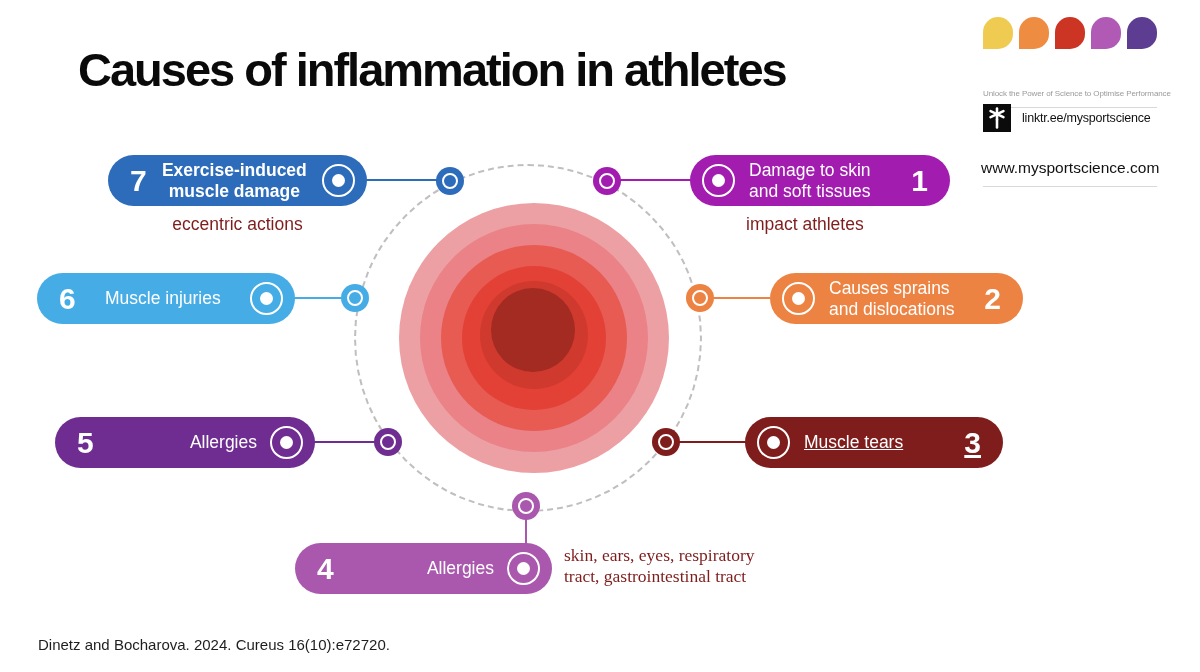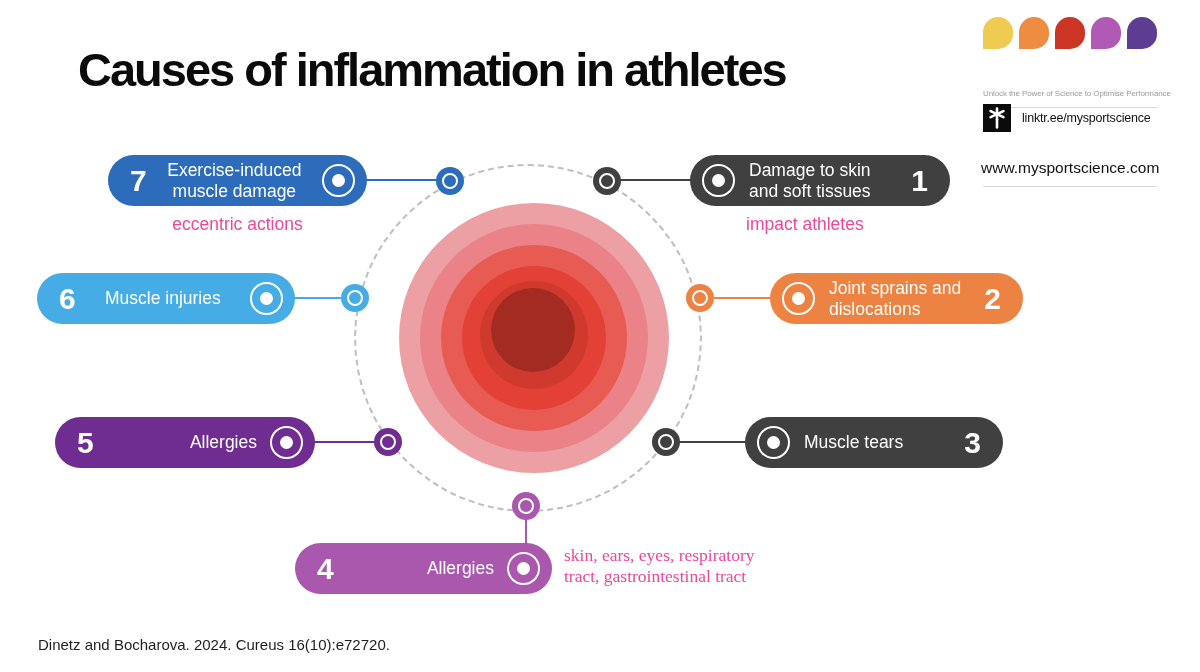--- a/index.html
+++ b/index.html
@@ -48,24 +48,24 @@
     width:33px;height:33px;border:2.5px solid #fff;border-radius:50%;
     display:flex;align-items:center;justify-content:center;flex:none;box-sizing:border-box;
   }
   .bullseye::after{content:'';width:13px;height:13px;background:#fff;border-radius:50%;}
   .pill.p-left{padding:0 12px 0 22px;}
   .pill.p-right{padding:0 22px 0 12px;}
   .lbl-center{flex:1;text-align:center;}
   .lbl-right{flex:1;text-align:right;padding-right:13px;}
   .lbl-left{flex:1;text-align:left;padding-left:14px;}
   
-  .note{position:absolute;font-size:17.5px;color:#ec4899;line-height:21px;}
+  .note{position:absolute;font-size:17.5px;color:#7f1d1d;line-height:21px;}
   .citation{left:38px;top:636px;font-size:15px;color:#1e1e1e;}
   
-  .c1{background:#404040;} .c2{background:#ED8342;} .c3{background:#404040;}
+  .c1{background:#a21caf;} .c2{background:#ED8342;} .c3{background:#7f1d1d;text-decoration:underline;}
   .c4{background:#A958AE;} .c5{background:#6F2D91;} .c6{background:#45ACE6;}
   .c7{background:#2D6CBB;}
 </style>
 </head>
 <body>
 
 <div class="canvas">
 
   <div class="abs title">Causes of inflammation in athletes</div>
 
@@ -114,39 +114,39 @@
   <div class="node c7" style="left:436px;top:167px;"></div>
   <div class="node c1" style="left:593px;top:167px;"></div>
   <div class="node c6" style="left:341px;top:284px;"></div>
   <div class="node c2" style="left:686px;top:284px;"></div>
   <div class="node c5" style="left:374px;top:428px;"></div>
   <div class="node c3" style="left:652px;top:428px;"></div>
   <div class="node c4" style="left:512px;top:492px;"></div>
 
   <div class="pill p-left c7" style="left:108px;top:155px;width:259px;">
     <span class="num">7</span>
-    <span class="label lbl-center" style="max-width:150px;margin:16px auto;">Exercise-induced muscle damage</span>
+    <span class="label lbl-center" style="max-width:150px;margin:16px auto;font-weight:bold;">Exercise-induced muscle damage</span>
     <span class="bullseye"></span>
   </div>
 
   <div class="pill p-right c1" style="left:690px;top:155px;width:260px;">
     <span class="bullseye"></span>
     <span class="label lbl-left" style="max-width:145px;">Damage to skin and soft tissues</span>
     <span class="num" style="margin-left:auto;">1</span>
   </div>
 
   <div class="pill p-left c6" style="left:37px;top:273px;width:258px;">
     <span class="num">6</span>
     <span class="label lbl-center">Muscle injuries</span>
     <span class="bullseye"></span>
   </div>
 
   <div class="pill p-right c2" style="left:770px;top:273px;width:253px;">
     <span class="bullseye"></span>
-    <span class="label lbl-left" style="max-width:145px;">Joint sprains and dislocations</span>
+    <span class="label lbl-left" style="max-width:145px;">Causes sprains and dislocations</span>
     <span class="num" style="margin-left:auto;">2</span>
   </div>
 
   <div class="pill p-left c5" style="left:55px;top:417px;width:260px;">
     <span class="num">5</span>
     <span class="label lbl-right">Allergies</span>
     <span class="bullseye"></span>
   </div>
 
   <div class="pill p-right c3" style="left:745px;top:417px;width:258px;">

